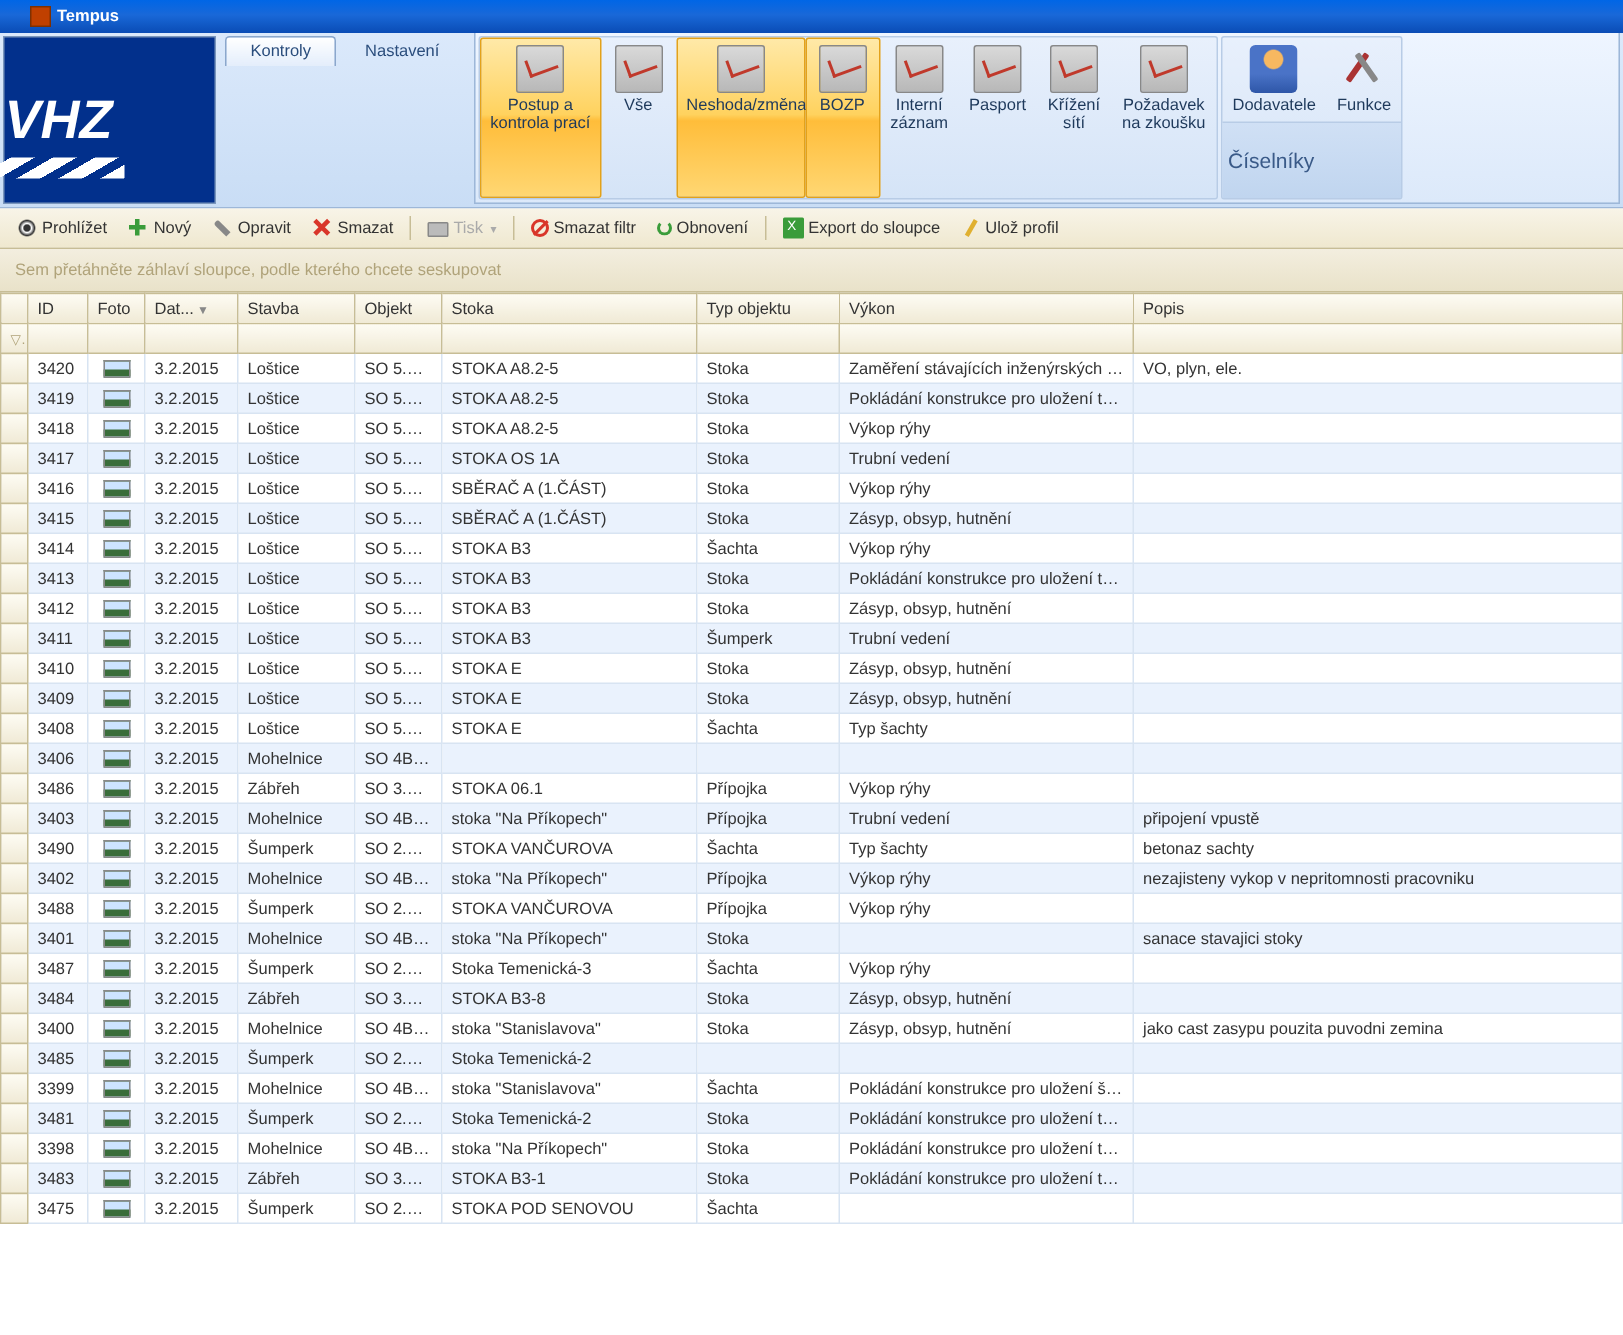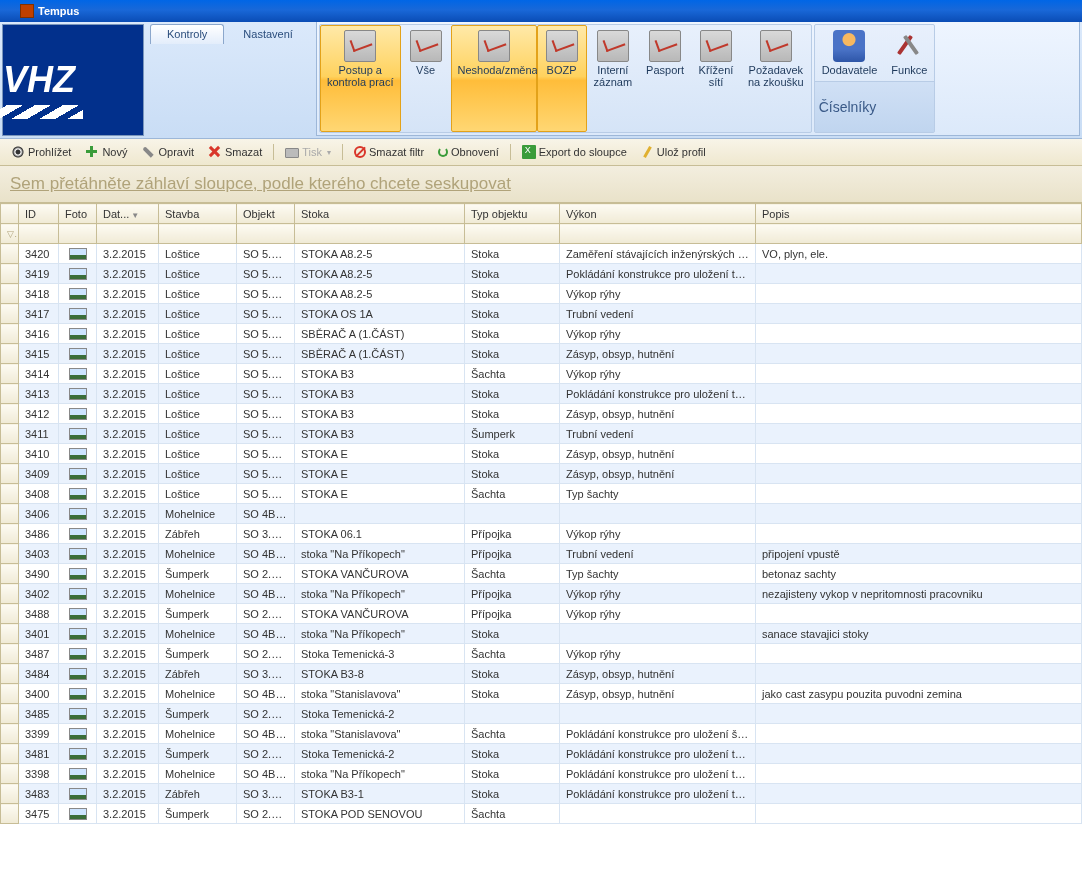--- a/index.html
+++ b/index.html
@@ -49,21 +49,21 @@
 .ic-x::before, .ic-x::after { content: ""; position: absolute; background: #d9362a; width: 3px; height: 13px; left: 5px; }
 .ic-x::before { transform: rotate(45deg); } .ic-x::after { transform: rotate(-45deg); }
 .ic-print { background: #bbb; border: 1px solid #888; border-radius: 1px; height: 10px; margin-top: 2px; }
 .ic-no { border: 2px solid #d9362a; border-radius: 50%; width: 12px; height: 12px; position: relative; }
 .ic-no::after { content: ""; position: absolute; width: 13px; height: 2px; background: #d9362a; top: 3px; left: -2px; transform: rotate(-45deg); }
 .ic-refresh { border: 2px solid #3a9c3a; border-radius: 50%; width: 10px; height: 10px; border-top-color: transparent; position: relative; }
 .ic-excel { background: #3a9c3a; border-radius: 1px; position: relative; }
 .ic-excel::after { content: "X"; color: #fff; font-size: 9px; position: absolute; left: 3px; top: 0; }
 .ic-pen { background: #e0b030; width: 3px; height: 12px; transform: rotate(30deg); margin: 1px 5px; }
 
-.groupbar { background: linear-gradient(to bottom, #f3eedf, #e9e2c9); border-bottom: 1px solid #c7bd96; padding: 8px 10px; color: #b0a37a; font-size: 17px; text-decoration: underline; }
+.groupbar { background: linear-gradient(to bottom, #f3eedf, #e9e2c9); border-bottom: 1px solid #c7bd96; padding: 8px 10px; color: #b0a37a; font-size: 11px; }
 
 .grid-wrap { position: relative; }
 table.grid { border-collapse: collapse; width: 100%; table-layout: fixed; }
 .grid th { background: linear-gradient(to bottom, #fdfbf3, #f0ead5); border: 1px solid #c7bd96; text-align: left; padding: 3px 6px; font-weight: normal; color: #333; font-size: 11px; height: 20px; position: relative; }
 .grid th .sort { font-size: 8px; color: #888; margin-left: 2px; }
 .grid td { border-right: 1px solid #d8e4f2; border-bottom: 1px solid #d8e4f2; padding: 2px 6px; font-size: 11px; color: #333; height: 20px; overflow: hidden; white-space: nowrap; text-overflow: ellipsis; }
 .grid tr.filterrow td { background: linear-gradient(to bottom, #fdfbf3, #f0ead5); border: 1px solid #c7bd96; height: 20px; }
 .grid tr.filterrow td:first-child { text-align: center; color: #b0a37a; font-size: 9px; }
 .grid tbody tr:nth-child(odd) td { background: #fff; }
 .grid tbody tr:nth-child(even) td { background: #eaf2fd; }

